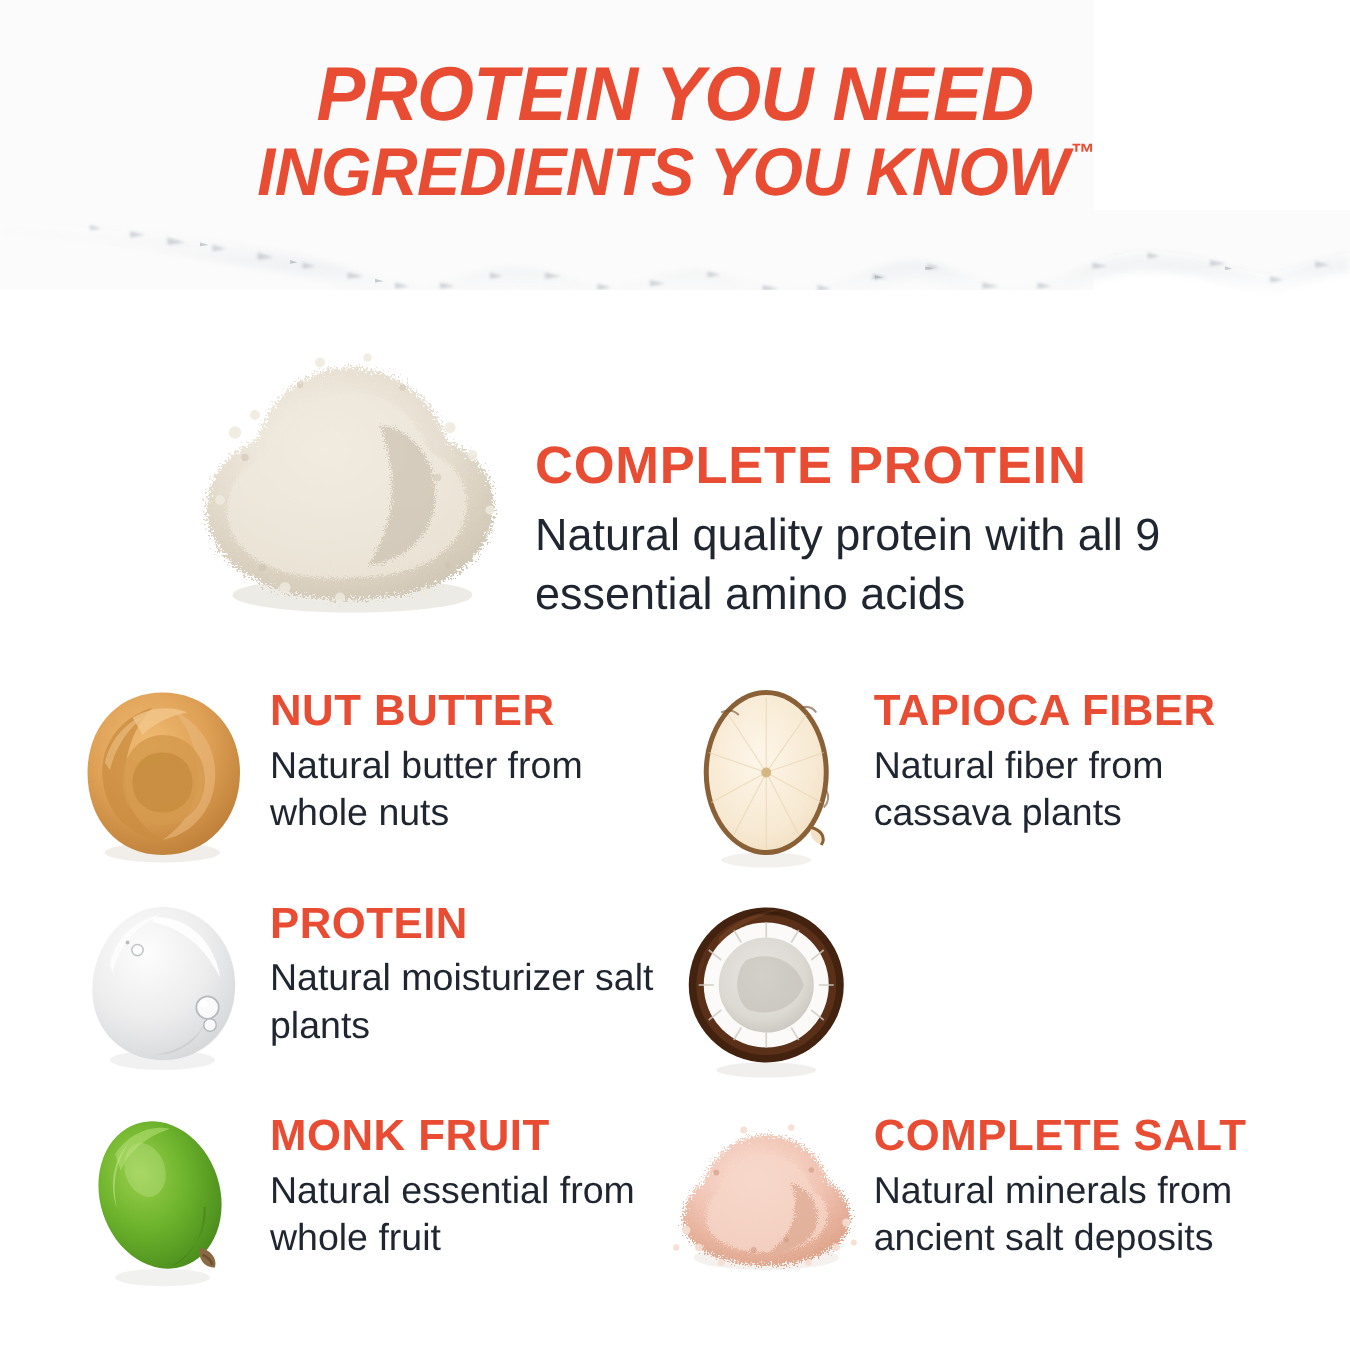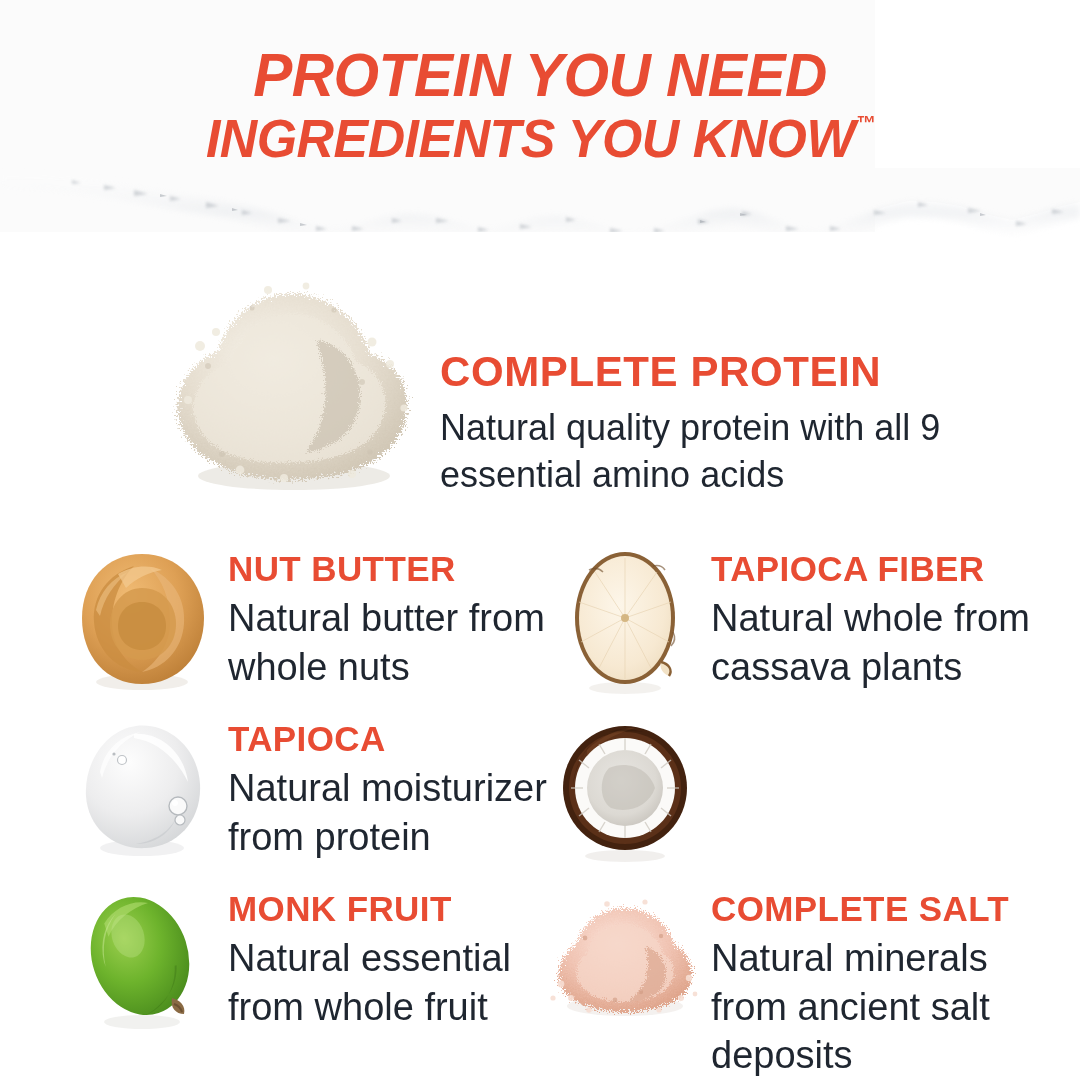--- a/index.html
+++ b/index.html
@@ -64,21 +64,21 @@
   .tear {
     position:absolute;
     top:168px; left:0;
     width:1080px; height:118px;
     pointer-events:none;
   }
 
   
   .content {
     position:absolute;
-    top:232px; left:16px;
+    top:232px; left:4px;
     width:956px; height:848px;
     background:#ffffff;
   }
 
   
   .hero {
     position:absolute;
     top:22px; left:0;
     width:1080px; height:280px;
   }
@@ -129,21 +129,21 @@
     letter-spacing:0.4px;
     white-space:nowrap;
   }
   .title.big {
     font-size:42px;
     letter-spacing:0.6px;
   }
   .desc {
     color:#1f2630;
     font-weight:normal;
-    font-size:38px;
+    font-size:30px;
     line-height:1.28;
     margin-top:7px;
   }
   .desc.big {
     font-size:36px;
     line-height:1.32;
     margin-top:9px;
   }
 
   svg { display:block; width:100%; height:100%; }
@@ -339,21 +339,21 @@
             <path d="M112,122 C120,124 124,130 120,136" fill="none" stroke="#8a6136" stroke-width="2.4"></path>
             <g opacity="0.6" stroke="#6f4c29" stroke-width="1.6" fill="none">
               <path d="M40,30 q8,-4 14,2"></path>
               <path d="M104,26 q8,-2 12,4"></path>
               <path d="M124,92 q4,8 -2,14"></path>
             </g>
           </svg>
         </div>
         <div class="txt">
           <div class="title">TAPIOCA FIBER</div>
-          <div class="desc">Natural whole from cassava plants</div>
+          <div class="desc">Natural fiber from cassava plants</div>
         </div>
       </div>
 
       <div class="cell col-l row-2">
         <div class="art">
           <svg viewBox="0 0 152 160">
             <defs>
               <radialGradient id="gly" cx="38%" cy="30%" r="78%">
                 <stop offset="0%" stop-color="#fdfdfd"></stop>
                 <stop offset="55%" stop-color="#ededee"></stop>
@@ -366,22 +366,22 @@
             <path d="M34,62 C38,40 54,26 74,22 C54,32 42,46 36,68 Z" fill="#ffffff" opacity="0.7"></path>
             <path d="M110,108 C104,124 88,134 70,134 C92,130 104,120 110,108 Z" fill="#c5c8cb" opacity="0.6"></path>
             <circle cx="56" cy="50" r="4.5" fill="#ffffff" stroke="#bfc3c7" stroke-width="1.2"></circle>
             <circle cx="48" cy="44" r="1.6" fill="#b9bdc1"></circle>
             <circle cx="112" cy="96" r="9" fill="#fafafa" stroke="#b6babe" stroke-width="1.4"></circle>
             <circle cx="109" cy="93" r="3" fill="#ffffff"></circle>
             <circle cx="114" cy="110" r="5" fill="#fafafa" stroke="#b6babe" stroke-width="1.2"></circle>
           </svg>
         </div>
         <div class="txt">
-          <div class="title">TAPIOCA</div>
-          <div class="desc">Natural moisturizer from protein</div>
+          <div class="title">PROTEIN</div>
+          <div class="desc">Natural moisturizer salt plants</div>
         </div>
       </div>
 
       <div class="cell col-r row-2">
         <div class="art">
           <svg viewBox="0 0 152 160">
             <defs>
               <radialGradient id="coc" cx="45%" cy="40%" r="65%">
                 <stop offset="0%" stop-color="#e8e6e2"></stop>
                 <stop offset="70%" stop-color="#dcd9d3"></stop>

